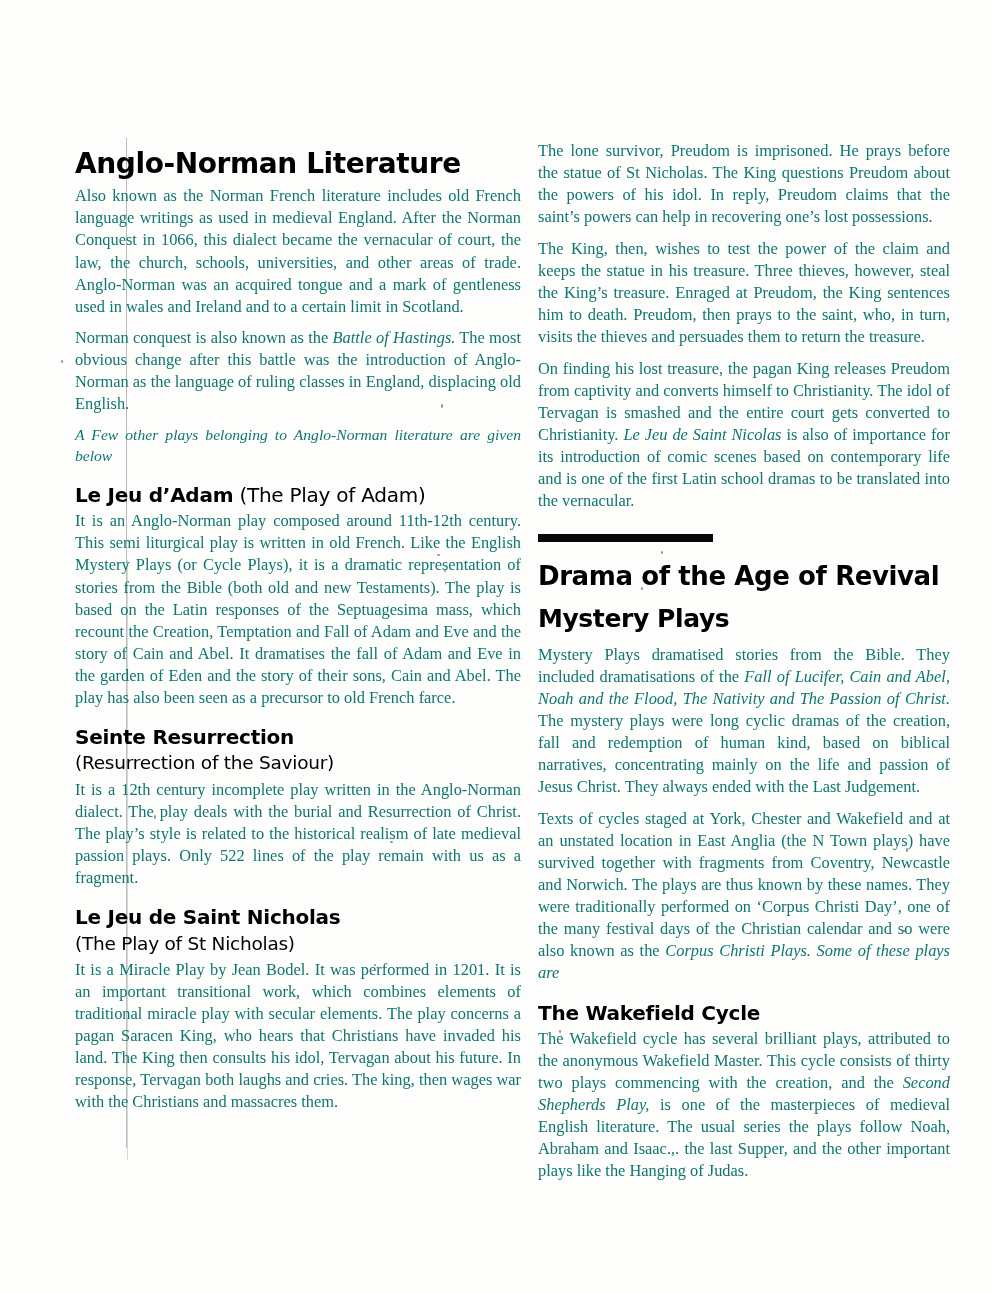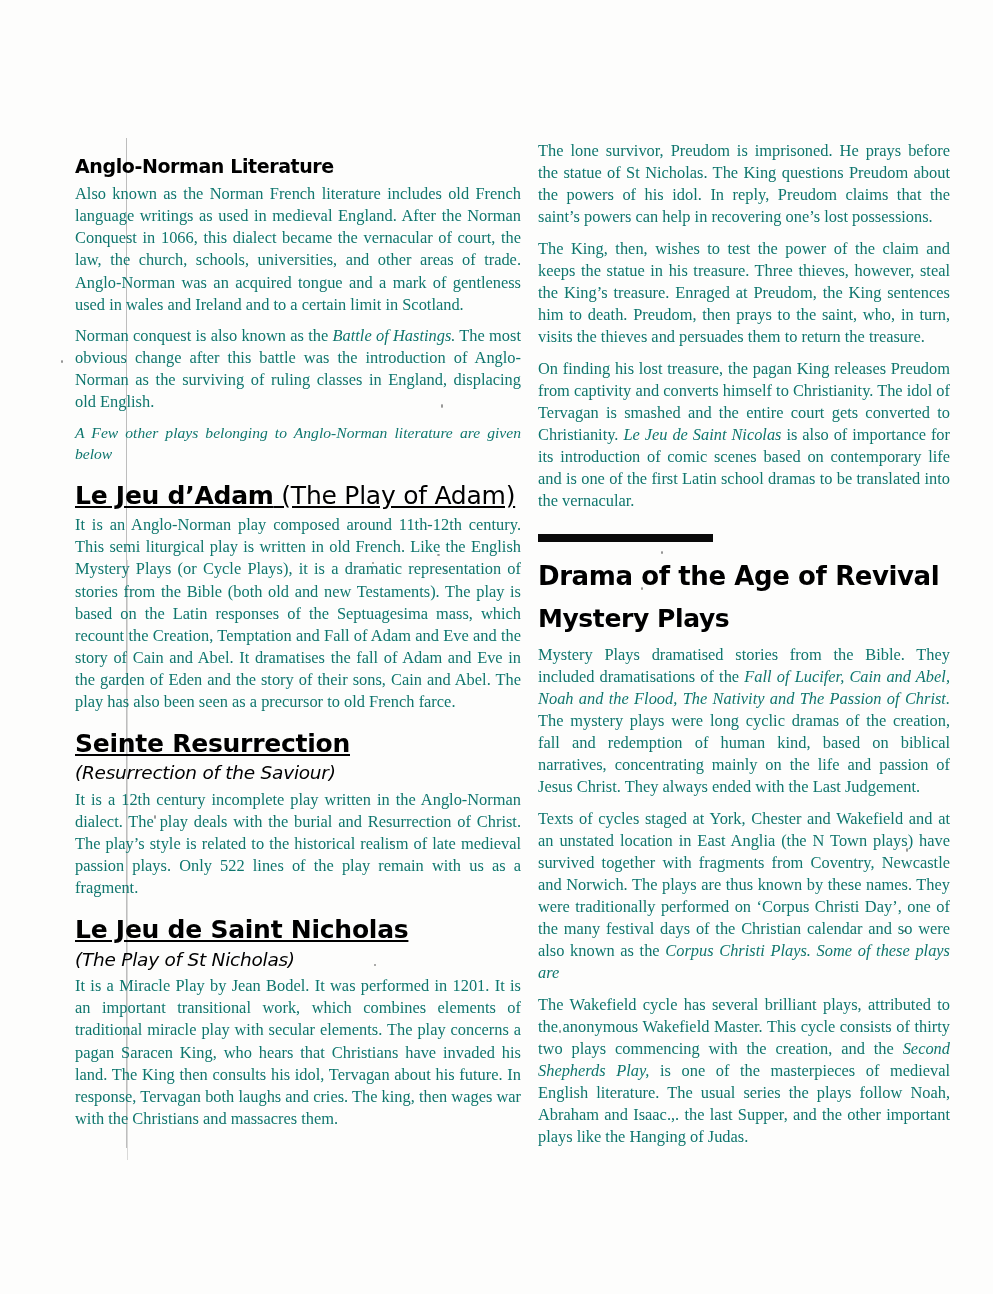--- a/index.html
+++ b/index.html
@@ -47,51 +47,49 @@
     top: 140px;
   }
   .col-left  { left: 75px;  width: 446px; }
   .col-right { left: 538px; width: 412px; }
 
   
   h1.doc-title,
   h1.sec-title {
     font-family: "DejaVu Sans", sans-serif;
     font-weight: bold;
-    font-size: 19px;
+    font-size: 28px;
     letter-spacing: -0.4px;
     line-height: 1.12;
-    margin: 16px 0 6px 0;
+    margin: 8px 0 6px 0;
     color: #000;
   }
   h1.sec-title { font-size: 26px; margin: 3px 0 14px 0; }
   h1.sec-title.sub { font-size: 25px; margin: 10px 0 11px 0; }
 
   h2.sub-head {
     font-family: "DejaVu Sans", sans-serif;
     font-weight: bold;
-    font-size: 25px;
+    font-size: 20px;
     letter-spacing: -0.25px;
     line-height: 1.22;
     margin: 16px 0 3px 0;
     color: #000;
-    text-decoration: underline;
   }
   h2.sub-head .light {
     font-weight: normal;
   }
   .sub-head-2 {
     font-family: "DejaVu Sans", sans-serif;
     font-weight: normal;
     font-size: 18.5px;
     letter-spacing: -0.25px;
     line-height: 1.22;
     margin: 0 0 4px 0;
     color: #000;
-    font-style: italic;
   }
 
   
   p.body {
     font-family: Liberation Serif, serif;
     font-size: 16.4px;
     line-height: 1.345;
     text-align: justify;
     text-justify: inter-word;
     margin: 0 0 9.5px 0;
@@ -127,21 +125,21 @@
 
 <div id="page">
 
   <div class="scan-line"></div>
   <div class="scan-line b"></div>
 
   <div class="col col-left">
     <h1 class="doc-title">Anglo-Norman Literature</h1>
     <div id="left-intro">
         <p class="body"><span>Also known as the Norman French literature includes old French language writings as used in medieval England. After the Norman Conquest in 1066, this dialect became the vernacular of court, the law, the church, schools, universities, and other areas of trade. Anglo-Norman was an acquired tongue and a mark of gentleness used in wales and Ireland and to a certain limit in Scotland.</span></p>
-        <p class="body"><span>Norman conquest is also known as the </span><i>Battle of Hastings.</i><span> The most obvious change after this battle was the introduction of Anglo-Norman as the surviving of ruling classes in England, displacing old English.</span></p>
+        <p class="body"><span>Norman conquest is also known as the </span><i>Battle of Hastings.</i><span> The most obvious change after this battle was the introduction of Anglo-Norman as the language of ruling classes in England, displacing old English.</span></p>
         <p class="body all-italic"><i>A Few other plays belonging to Anglo-Norman literature are given below</i></p>
       </div>
     <div id="left-sections">
         <div>
           <h2 class="sub-head"><span>Le Jeu d’Adam</span><span class="light"> (The Play of Adam)</span></h2>
           <p class="body"><span>It is an Anglo-Norman play composed around 11th-12th century. This semi liturgical play is written in old French. Like the English Mystery Plays (or Cycle Plays), it is a dramatic representation of stories from the Bible (both old and new Testaments). The play is based on the Latin responses of the Septuagesima mass, which recount the Creation, Temptation and Fall of Adam and Eve and the story of Cain and Abel. It dramatises the fall of Adam and Eve in the garden of Eden and the story of their sons, Cain and Abel. The play has also been seen as a precursor to old French farce.</span></p>
         </div>
         <div>
           <h2 class="sub-head"><span>Seinte Resurrection</span></h2>
           <div class="sub-head-2">(Resurrection of the Saviour)</div>
@@ -163,20 +161,21 @@
       </div>
     <div class="black-bar"></div>
     <h1 class="sec-title">Drama of the Age of Revival</h1>
     <div id="right-sections">
         <div>
           <h1 class="sec-title sub">Mystery Plays</h1>
           <p class="body"><span>Mystery Plays dramatised stories from the Bible. They included dramatisations of the </span><i>Fall of Lucifer, Cain and Abel, Noah and the Flood, The Nativity and The Passion of Christ.</i><span> The mystery plays were long cyclic dramas of the creation, fall and redemption of human kind, based on biblical narratives, concentrating mainly on the life and passion of Jesus Christ. They always ended with the Last Judgement.</span></p>
           <p class="body"><span>Texts of cycles staged at York, Chester and Wakefield and at an unstated location in East Anglia (the N Town plays) have survived together with fragments from Coventry, Newcastle and Norwich. The plays are thus known by these names. They were traditionally performed on ‘Corpus Christi Day’, one of the many festival days of the Christian calendar and so were also known as the </span><i>Corpus Christi Plays. Some of these plays are</i></p>
         </div>
         <div>
+          <h2 class="sub-head">The Wakefield Cycle</h2>
           <p class="body"><span>The Wakefield cycle has several brilliant plays, attributed to the anonymous Wakefield Master. This cycle consists of thirty two plays commencing with the creation, and the </span><i>Second Shepherds Play,</i><span> is one of the masterpieces of medieval English literature. The usual series the plays follow Noah, Abraham and Isaac.,. the last Supper, and the other important plays like the Hanging of Judas.</span></p>
         </div>
       </div>
   </div>
 
   <div class="speck" style="left:61px;  top:360px; width:2px; height:3px;"></div>
   <div class="speck" style="left:441px; top:404px; width:2px; height:4px;"></div>
   <div class="speck" style="left:437px; top:554px; width:3px; height:2px;"></div>
   <div class="speck" style="left:372px; top:562px; width:2px; height:2px;"></div>
   <div class="speck" style="left:444px; top:570px; width:2px; height:2px;"></div>

